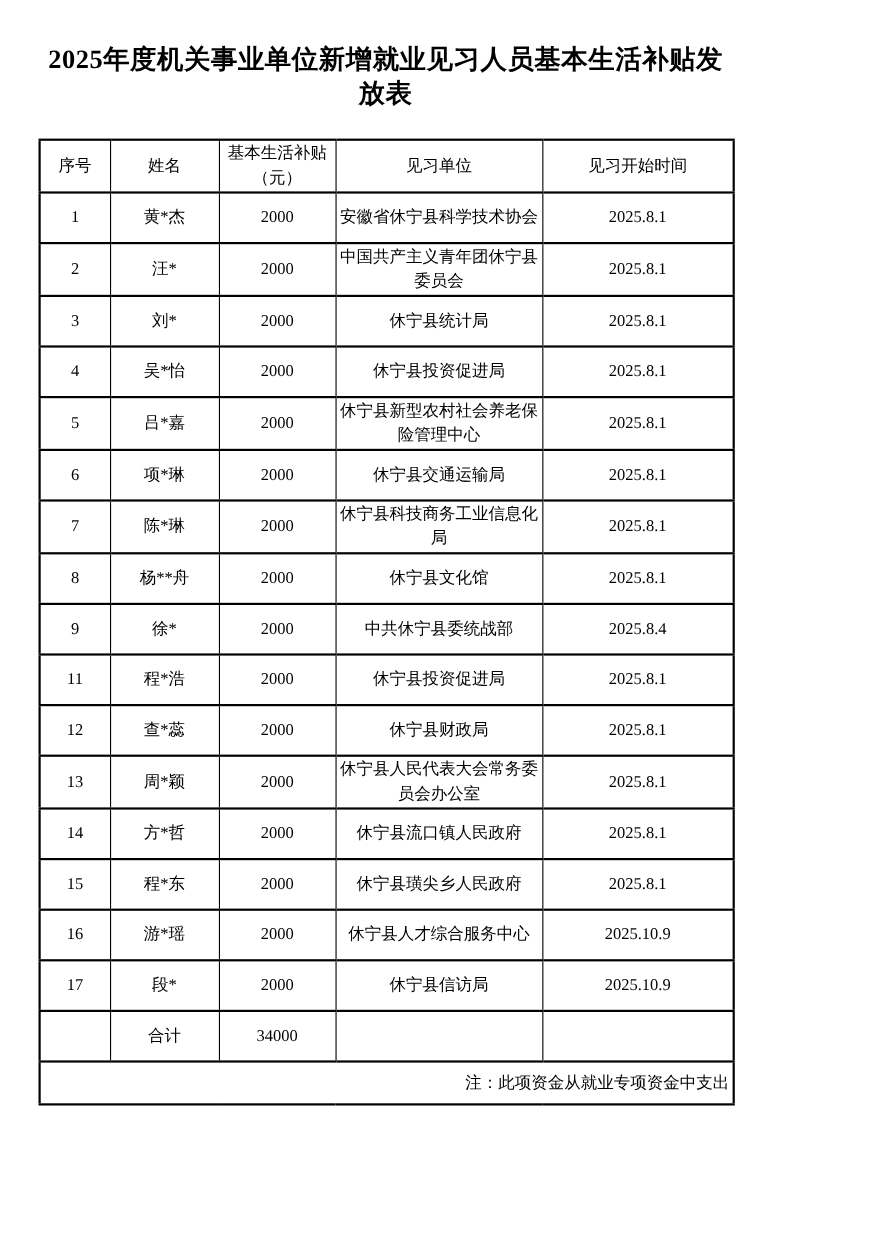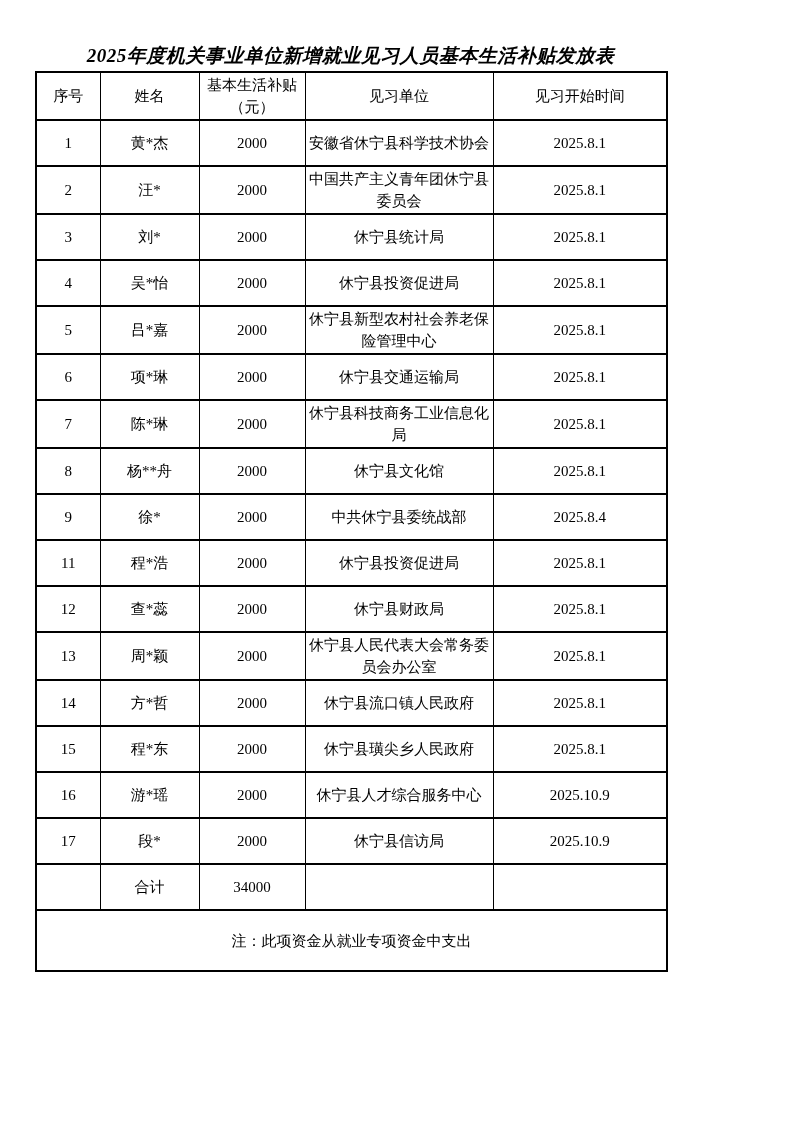--- a/index.html
+++ b/index.html
@@ -13,29 +13,28 @@
     height: 1122px;
     padding-top: 40px;
     overflow: hidden;
   }
   .title-block {
     width: 631px;
     margin-left: 35px;
     text-align: center;
   }
   .title-line {
-    font-size: 19px;
+    font-size: 24px;
     font-weight: bold;
     line-height: 31px;
     letter-spacing: 0.5px;
-    font-style: italic;
   }
   table.subsidy-table {
     margin-left: 35px;
-    margin-top: 0;
+    margin-top: 24px;
     width: 631px;
     table-layout: fixed;
     border-collapse: collapse;
     border: 2px solid #000000;
   }
   .subsidy-table th,
   .subsidy-table td {
     border-left: 1px solid #000000;
     border-right: 1px solid #000000;
     border-top: 2px solid #000000;
@@ -49,23 +48,23 @@
     overflow: hidden;
   }
   .subsidy-table th {
     height: 44px;
     white-space: pre-line;
   }
   .subsidy-table td {
     height: 46px;
   }
   .subsidy-table tr.note-row td {
-    text-align: center;
+    text-align: right;
     padding-left: 3px;
-    height: 61px;
+    height: 39px;
   }
 </style>
 </head>
 <body>
 
 <div class="title-block">
   <div class="title-line">2025年度机关事业单位新增就业见习人员基本生活补贴发放表</div>
 </div>
 
 <table class="subsidy-table">

